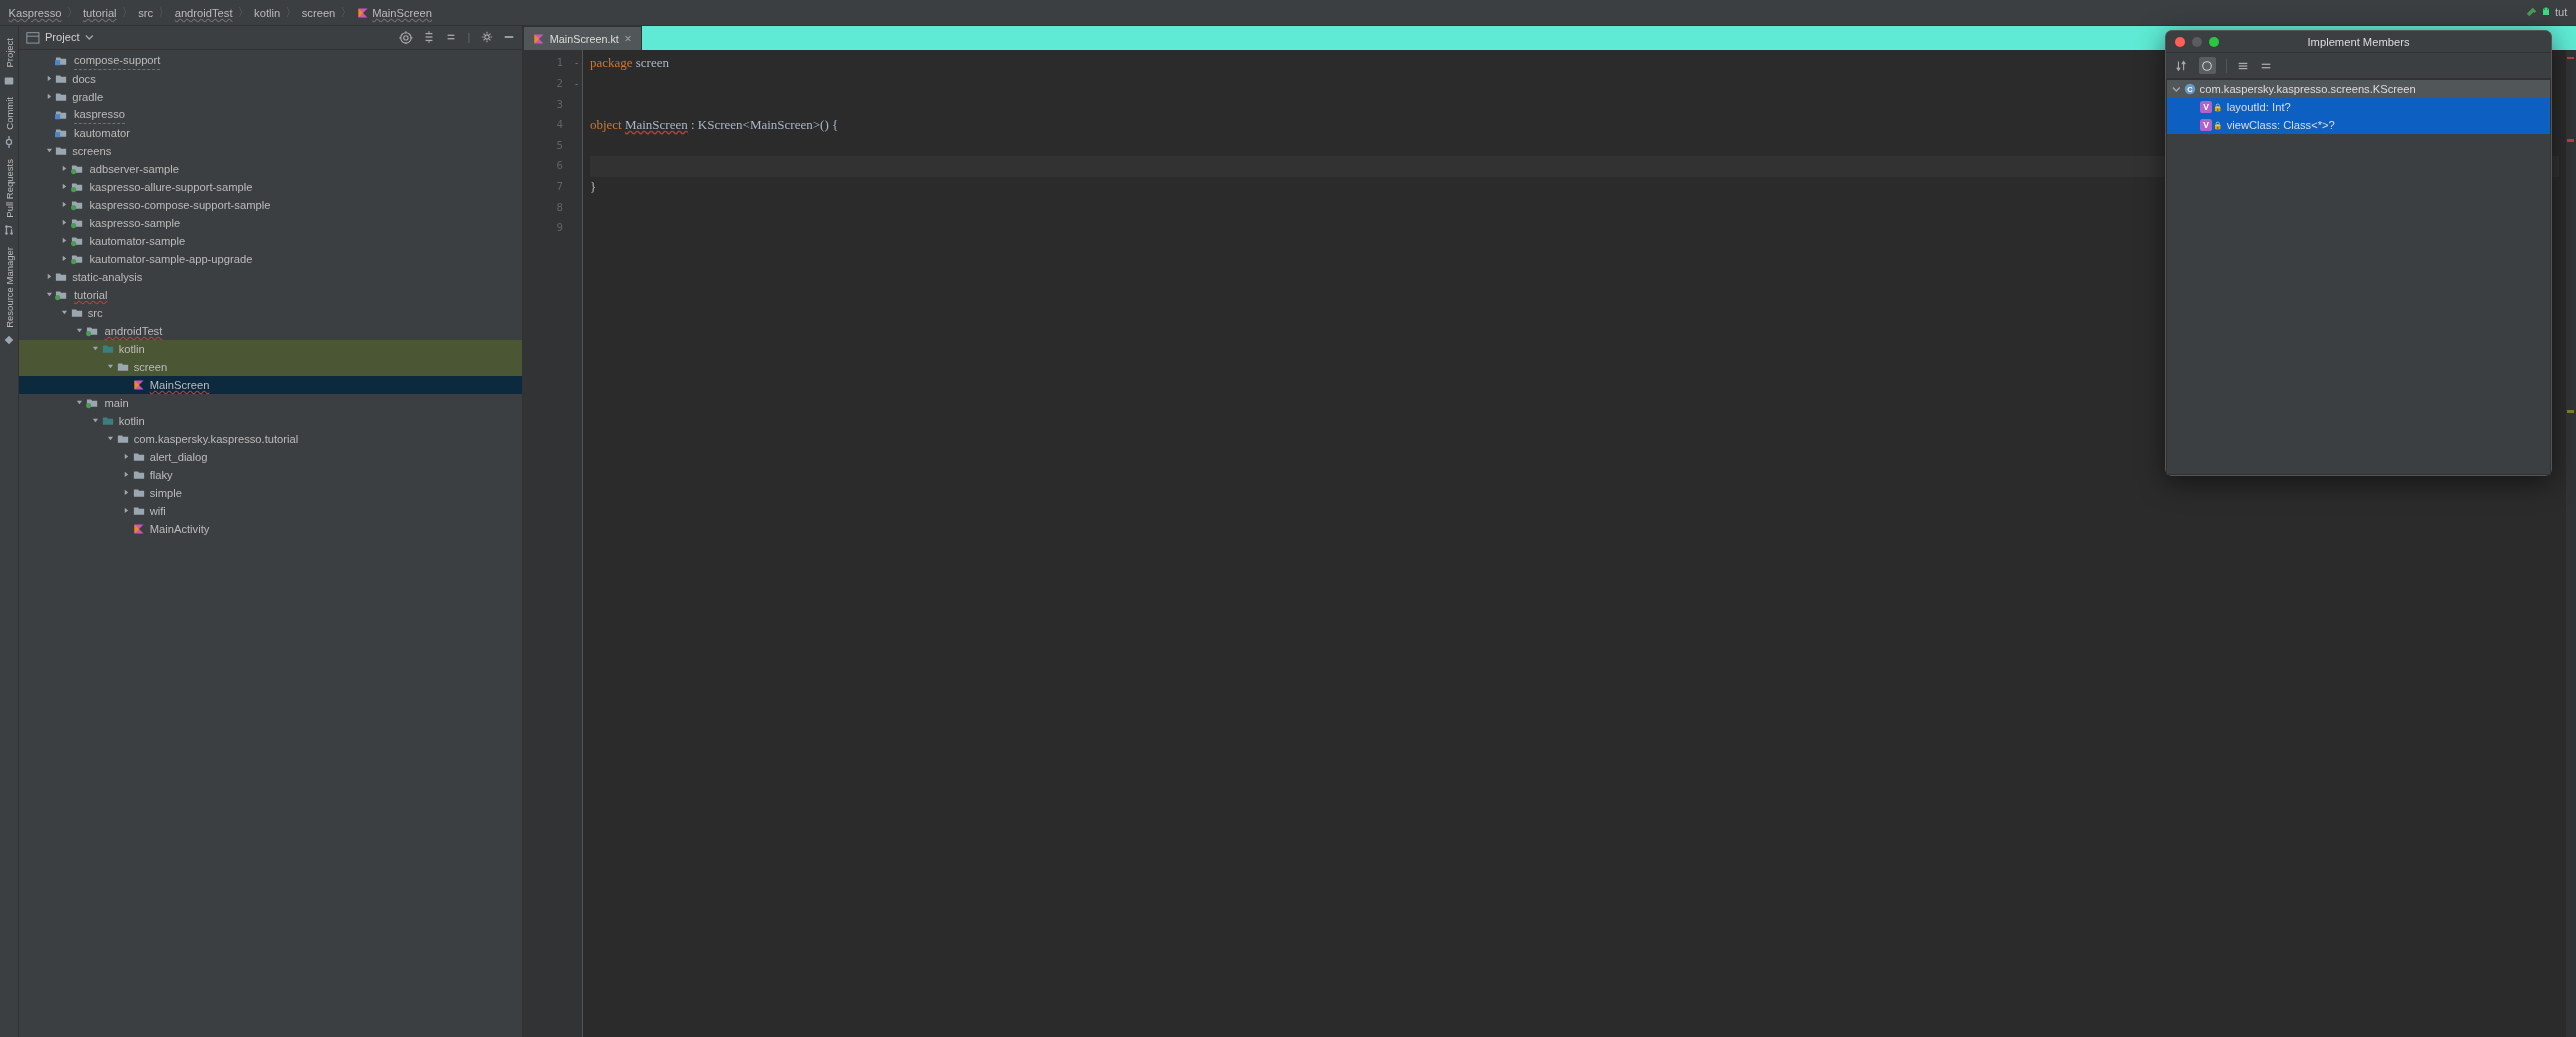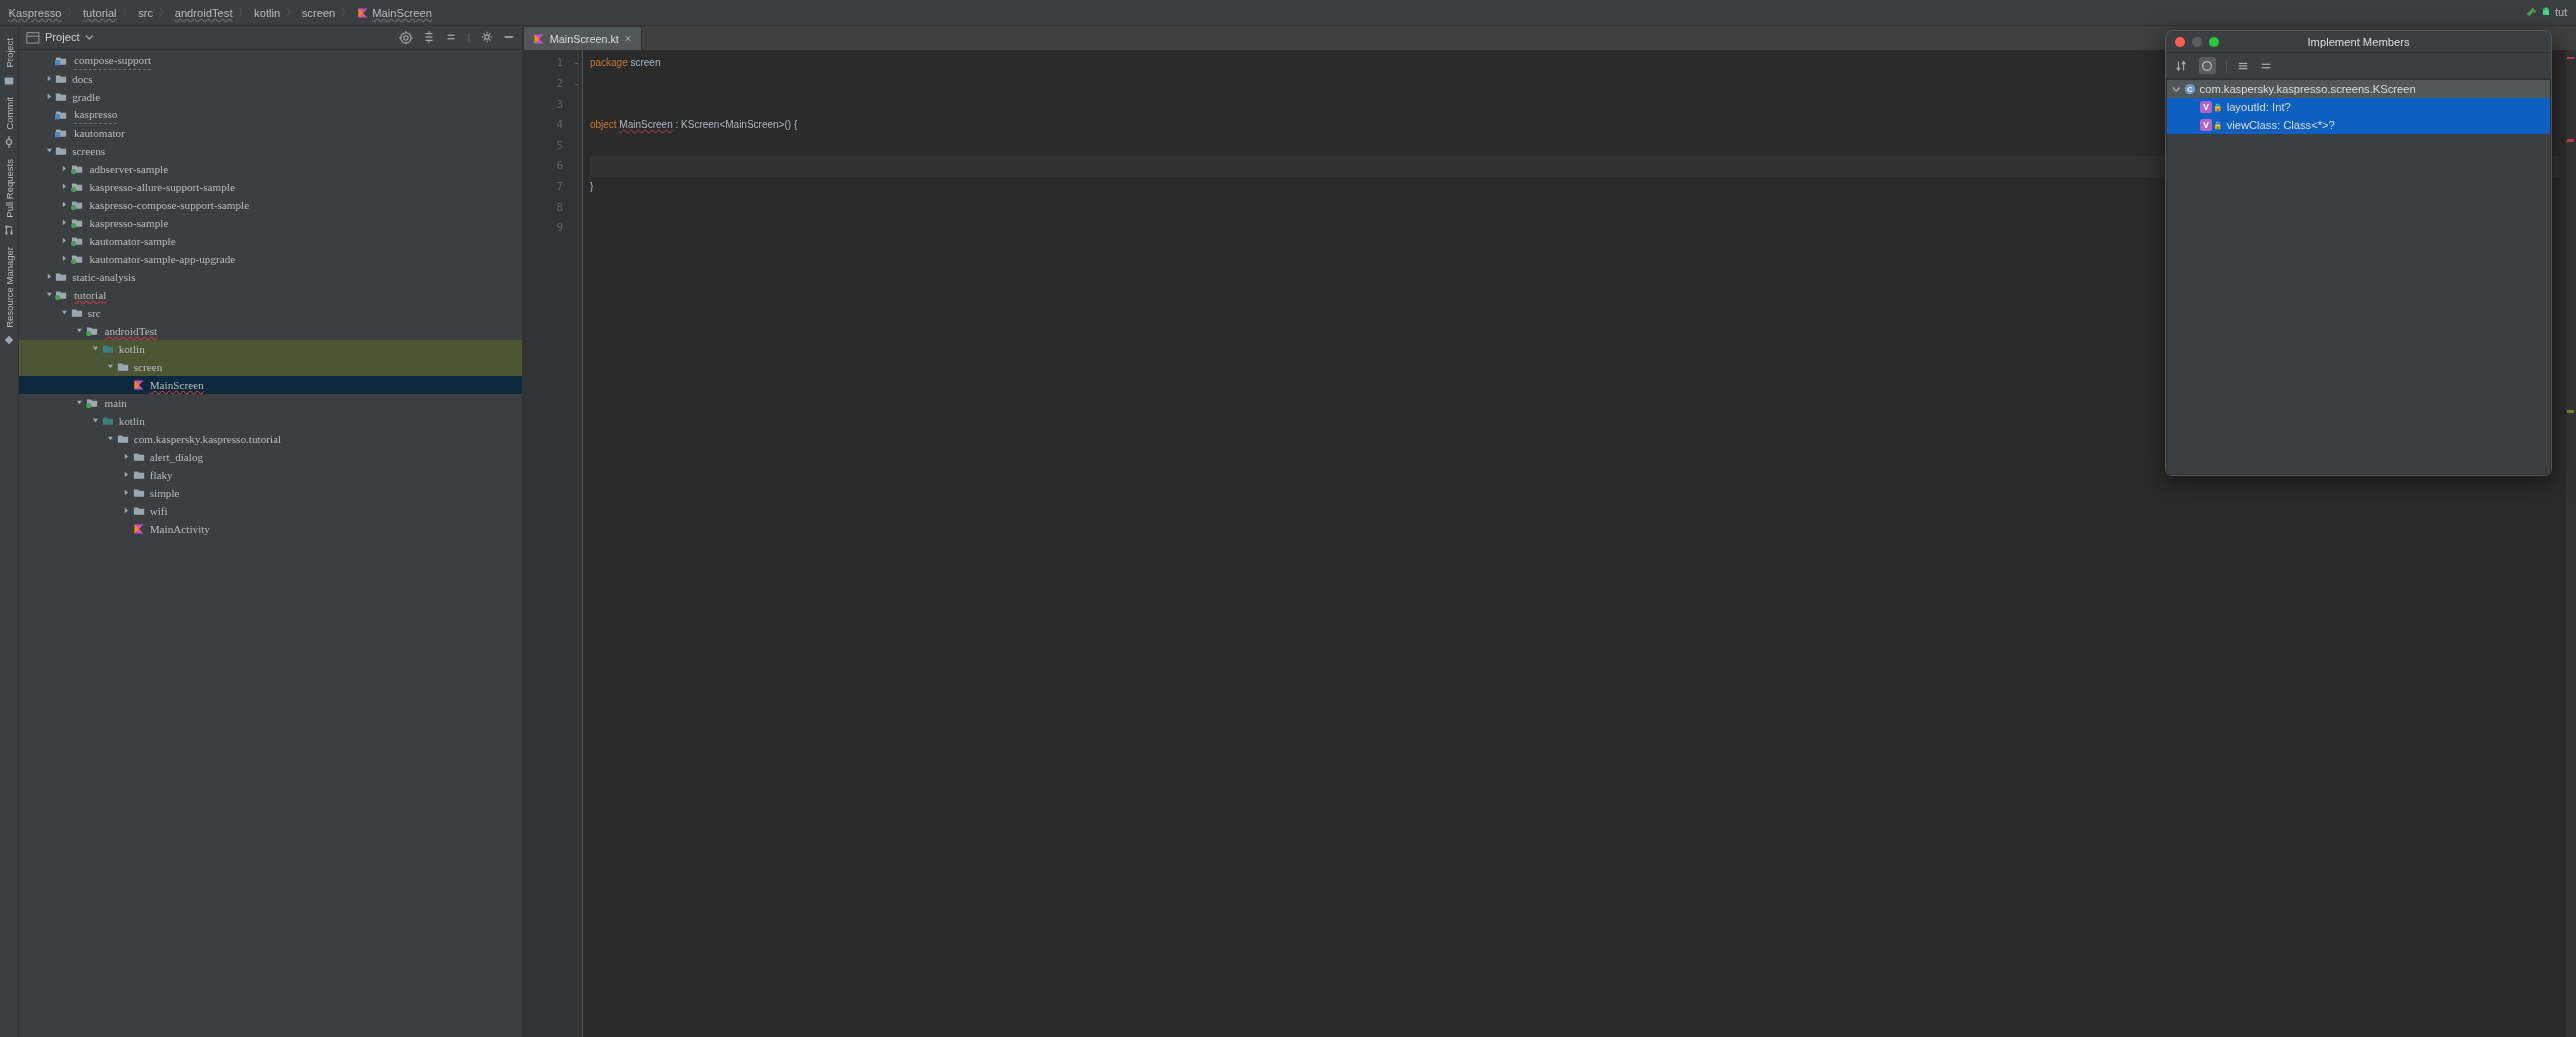--- a/index.html
+++ b/index.html
@@ -24,35 +24,35 @@
   .project-panel { width: 504px; background: #3c3f41; border-right: 0.9px solid #323232; display:flex; flex-direction:column;}
   .project-header { height: 24px; display:flex; align-items:center; padding: 0 6.9px; border-bottom: 0.9px solid #323232; justify-content:space-between;}
   .project-header-left { display:flex; align-items:center; gap:5.2px;}
   .project-title { font-weight: 500; color:#d0d0d0;}
   .project-header-icons { display:flex; align-items:center; gap:10.3px; color:#aaa;}
   .project-header-icons svg { cursor:pointer;}
   .tree { flex:1; overflow:auto; padding-top:1.7px;}
   .tree-row { display:flex; align-items:center; height:18px; padding-left:8.6px; line-height:18px; white-space:nowrap;}
   .tree-row .tw { width:12px; display:flex; justify-content:center; align-items:center;}
   .tree-row .indent { display:inline-block; }
-  .tree-label { margin-left:3.4px; color:#bbbbbb;font-family:Liberation Serif, serif; }
+  .tree-label { margin-left:3.4px; color:#bbbbbb; }
   .tree-label.underline { border-bottom: 1.3px dashed #707070; }
   .tree-row.highlight-green { background:#4b5635;}
   .tree-row.selected { background:#0d293e;}
   .folder-icon { margin-right:1.7px;}
   
   
   .editor-area { flex:1; display:flex; flex-direction:column; background:#2b2b2b;}
-  .editor-tabs { height:24px; background:#404040; display:flex; align-items:flex-end;}
+  .editor-tabs { height:24px; background:#5eead4; display:flex; align-items:flex-end;}
   .editor-tab { height:24px; background:#515658; border:0.9px solid #323232; border-bottom:none; display:flex; align-items:center; padding:0 8.6px; gap:5.2px; font-size:10.8px; color:#ddd;}
   .editor-tab .close { color:#a0a0a0; font-size:9.5px; cursor:pointer;}
   .editor-body { flex:1; display:flex; background:#2b2b2b;}
   .gutter { width:48px; background:#313335; text-align:right; padding:3.4px 6.9px 0 0; color:#606366; font-family: Menlo, monospace; font-size:10.8px; line-height:20.6px; position:relative; border-right:0.9px solid #313335;}
   .fold-gutter { width:12px; background:#313335; border-right:0.9px solid #555555; line-height:20.6px; padding-top:3.4px; color:#606366; font-family:Menlo,monospace; font-size:8.6px; text-align:center;}
-  .code { flex:1; padding:3.4px 6.9px 0 6.9px; font-family: Liberation Sans, sans-serif; font-size:10px; line-height:20.6px; color:#a9b7c6;}
+  .code { flex:1; padding:3.4px 6.9px 0 6.9px; font-family: Liberation Serif, serif; font-size:13px; line-height:20.6px; color:#a9b7c6;}
   .code-line { height:20.6px; }
   .code-line.current { background:#323232;}
   .kw { color:#cc7832;}
   .err-underline { text-decoration: underline wavy #bc3f3c; }
   .right-gutter { width:10.3px; background:#313335; position:relative;}
   .right-gutter .err-mark { position:absolute; width:6.9px; height:2.6px; background:#bc3f3c; left:1.7px;}
   
   
   .dialog-overlay { position:absolute; top:30px; right:24px; width:387px; background:#3c3f41; border:0.9px solid #555; border-radius:6.9px; box-shadow:0 6.9px 26px rgba(0,0,0,0.5); }
   .dialog-titlebar { height:22.4px; display:flex; align-items:center; justify-content:center; position:relative; border-bottom:0.9px solid #323232; font-size:11.2px; color:#ddd; font-weight:500;}

